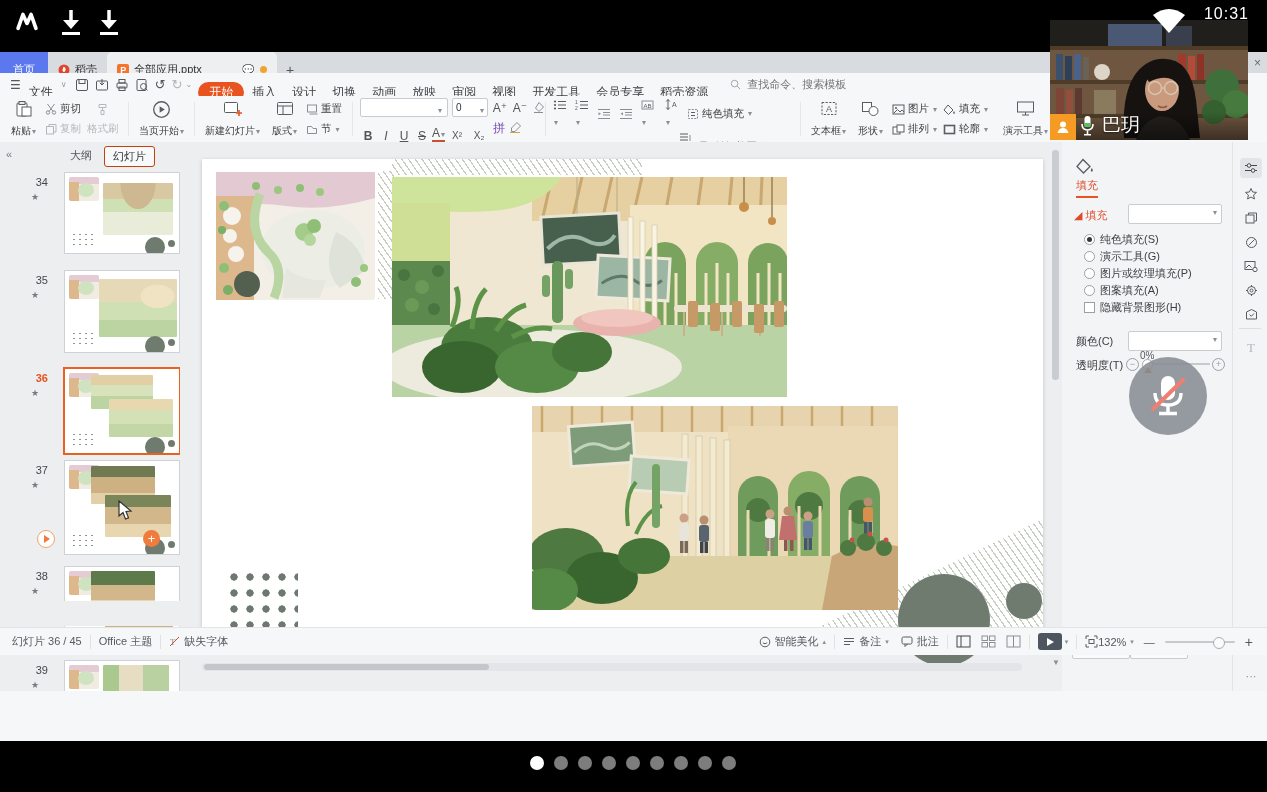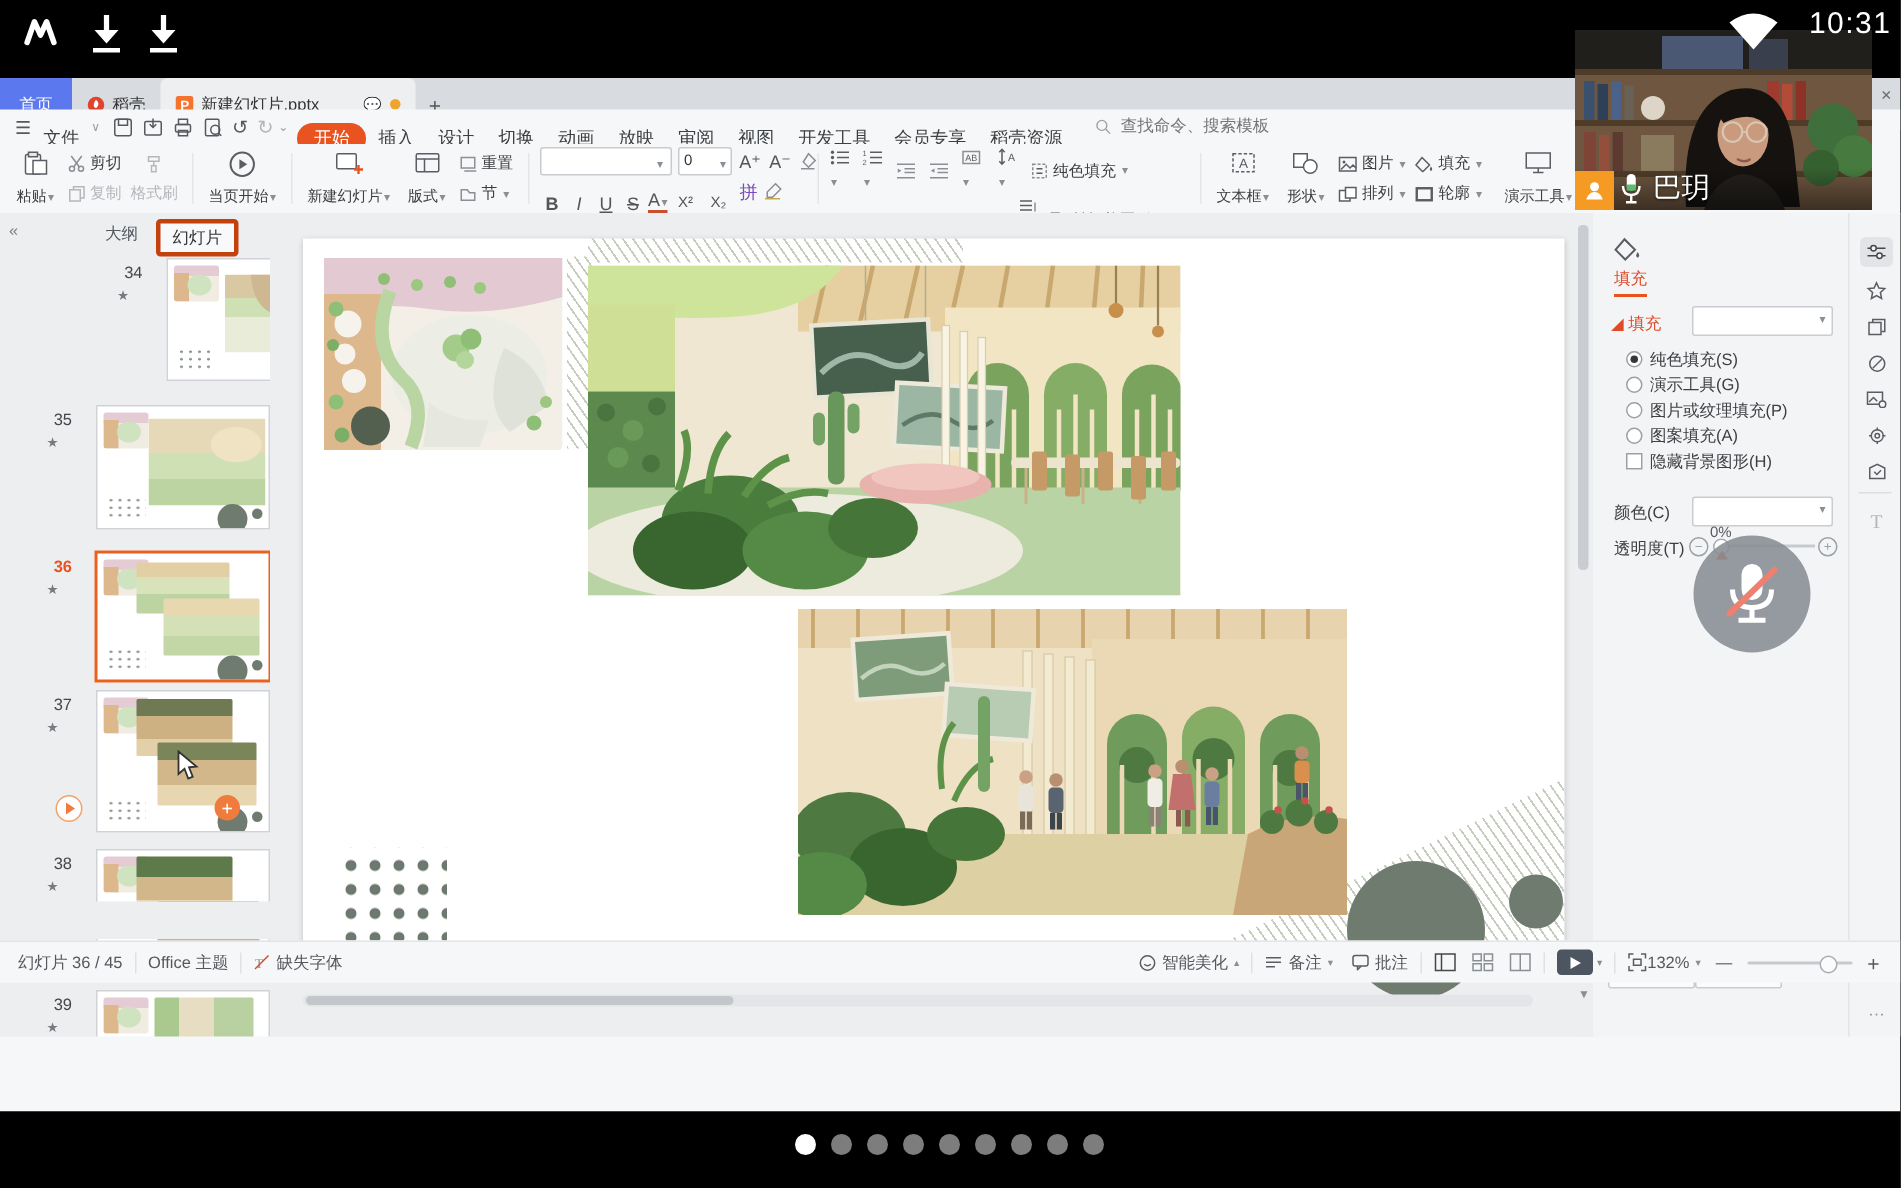--- a/index.html
+++ b/index.html
@@ -3,21 +3,21 @@
 <meta charset="utf-8">
 <style>
   html,body{margin:0;padding:0;background:#000;}
   #screen{position:relative;width:1267px;height:792px;background:#000;overflow:hidden;
     font-family:"Liberation Sans","DejaVu Sans",sans-serif;-webkit-font-smoothing:antialiased;}
   .abs{position:absolute;}
   svg{display:block;}
   
   #sysbar{left:0;top:0;width:1267px;height:52px;background:#000;z-index:30;}
   .sysicon{position:absolute;top:8px;}
-  #systime{position:absolute;top:5px;right:6px;color:#fff;font-size:20px;letter-spacing:1px;z-index:40;}
+  #systime{position:absolute;top:5px;right:18px;color:#fff;font-size:16px;letter-spacing:1px;z-index:40;}
   #syswifi{position:absolute;top:8px;right:80px;z-index:40;}
   
   #wps{left:0;top:52px;width:1267px;height:689px;background:#f6f7f8;z-index:5;}
   
   #tabbar{left:0;top:0;width:1267px;height:35px;background:#d8dbdf;display:flex;align-items:stretch;}
   .tab{display:flex;align-items:center;gap:5px;padding:0 10px;font-size:11px;color:#333;}
   #tab-home{background:#5b78ee;color:#fff;width:28px;justify-content:center;}
   #tab-doc{background:#edeff1;border-radius:5px 5px 0 0;width:150px;}
   .tabdot{width:7px;height:7px;border-radius:50%;background:#f0a32f;}
   .tabghost{color:#9aa0a6;font-size:10px;}
@@ -45,21 +45,21 @@
   .fontbox input{border:none;width:70px;font-size:10px;padding:0 3px;outline:none;background:transparent;font-family:inherit;color:#333;}
   .sizebox{width:34px;}
   .charbtn{font-size:12px;color:#555;width:16px;text-align:center;}
   .charbtn.b{font-weight:bold;} .charbtn.i{font-style:italic;} .charbtn.u{text-decoration:underline;} .charbtn.s{text-decoration:line-through;}
   
   #wbody{left:0;top:90px;width:1267px;height:549px;}
   
   #lpanel{left:0;top:0;width:180px;height:549px;background:#eceef0;}
   #lpanel-tabs{position:absolute;left:0;top:4px;width:180px;height:20px;font-size:11px;color:#55595e;}
   .ltab{position:absolute;top:0;padding:2px 8px;}
-  .ltab.active{background:#f8f9fa;border:3px solid #c2410c;border-radius:3px;color:#333;}
+  .ltab.active{background:#f8f9fa;border:1px solid #c2410c;border-radius:3px;color:#333;}
   .thumbrow{position:absolute;left:0;width:180px;}
   .tnum{position:absolute;left:30px;top:4px;width:18px;text-align:right;font-size:11px;color:#44474b;}
   .tnum.sel{color:#e8531f;font-weight:bold;}
   .tstar{position:absolute;left:31px;top:20px;font-size:9px;color:#777b80;}
   .tbox{position:absolute;left:64px;top:0;width:114px;background:#fff;border:1px solid #cfd3d7;overflow:hidden;}
   .tbox.sel{border:2px solid #e8611f;margin-left:-1px;margin-top:-1px;}
   .miniplan{position:absolute;left:4px;top:4px;width:30px;height:24px;border-radius:2px;
     background:linear-gradient(180deg,#e4cbd4 0 30%,#f0ece2 30% 100%);overflow:hidden;}
   .miniplan::before{content:"";position:absolute;left:0;top:20%;width:10px;height:80%;background:#dcb88c;}
   .miniplan::after{content:"";position:absolute;left:9px;top:6px;width:16px;height:14px;border-radius:50%;background:#cfe3c0;}
@@ -170,21 +170,21 @@
             <circle cx="6" cy="6" r="5.5" fill="#e0442c"></circle>
             <path d="M6 2.5 q2.4 2 1.2 4.2 q-.5 1.3 -1.2 1.3 q-1.9-.4-1.4-2.6 q.3-1.6 1.4-2.9z" fill="#fff"></path>
           </svg>
         <span>稻壳</span>
       </div>
       <div class="tab" id="tab-doc">
         <svg width="12" height="12" viewBox="0 0 12 12">
             <rect width="12" height="12" rx="2" fill="#f5732c"></rect>
             <text x="3.2" y="9.3" font-size="9" fill="#fff" font-family="Liberation Sans,sans-serif" font-weight="bold">P</text>
           </svg>
-        <span>新建幻灯片.pptx</span>
+        <span>全部应用.pptx</span>
         <span class="tabghost" style="margin-left:auto">💬</span>
         <span class="tabdot"></span>
       </div>
       <div id="tab-plus">
           <span>+</span>
         </div>
       <span id="win-close">×</span>
     </div>
 
     <div id="menubar" class="abs">
@@ -549,21 +549,21 @@
 
     <div id="wbody" class="abs">
 
       <div id="lpanel" class="abs">
         <div id="lpanel-tabs">
           <span style="position:absolute;left:6px;top:2px;color:#777b80">«</span>
           <span class="ltab" style="left:62px">大纲</span>
           <span class="ltab active" style="left:104px">幻灯片</span>
         </div>
 
-        <div class="thumbrow" style="top:30px;height:80px;margin-left:47px;">
+        <div class="thumbrow" style="top:30px;height:80px;">
           <span class="tnum">34</span>
           <span class="tstar">★</span>
           <div class="tbox" style="height:80px;">
             <div class="miniplan"></div>
             <div class="mrender" style="left:38px;top:10px;width:70px;height:52px;background:
               radial-gradient(ellipse at 50% 0%,#cdb892 0 35%,transparent 36%),
               linear-gradient(180deg,#d9c9a2 0 30%,#cfe0b4 30% 55%,#e9ecd9 55% 100%);"></div>
             <div class="minidots"></div>
             <div class="minidisc"></div>
             <div class="minidot2"></div>

